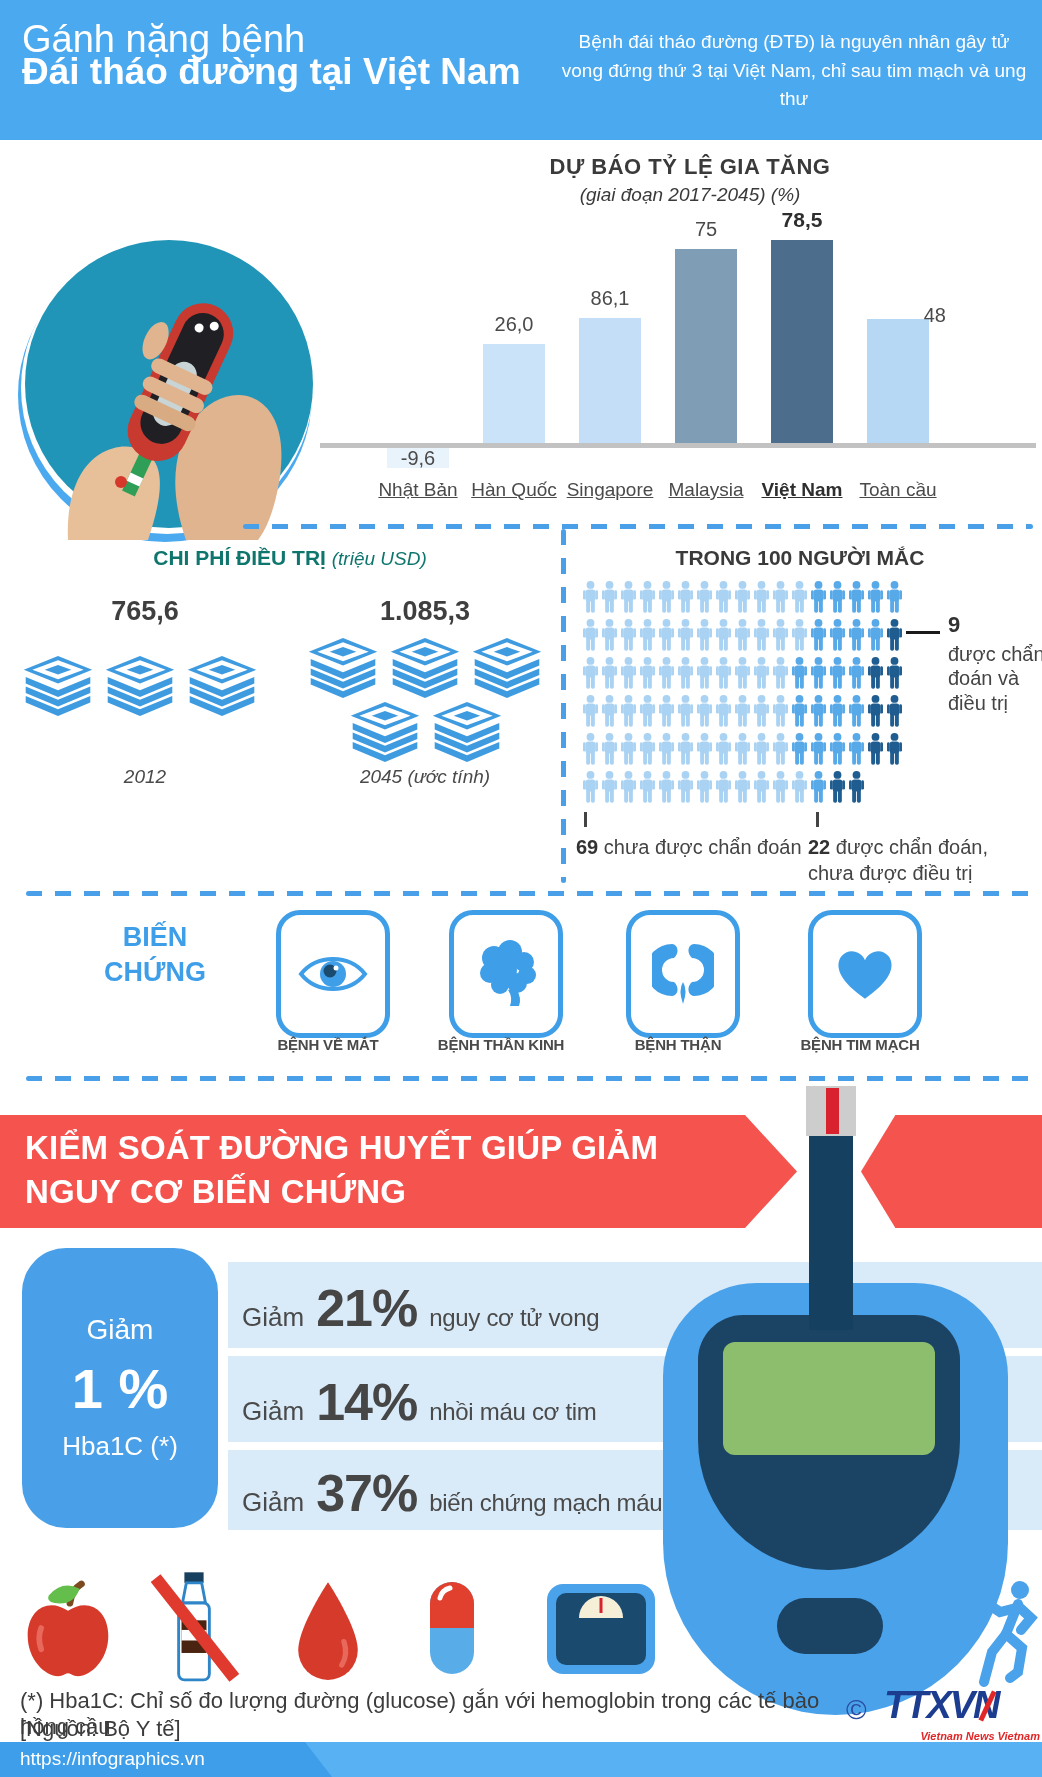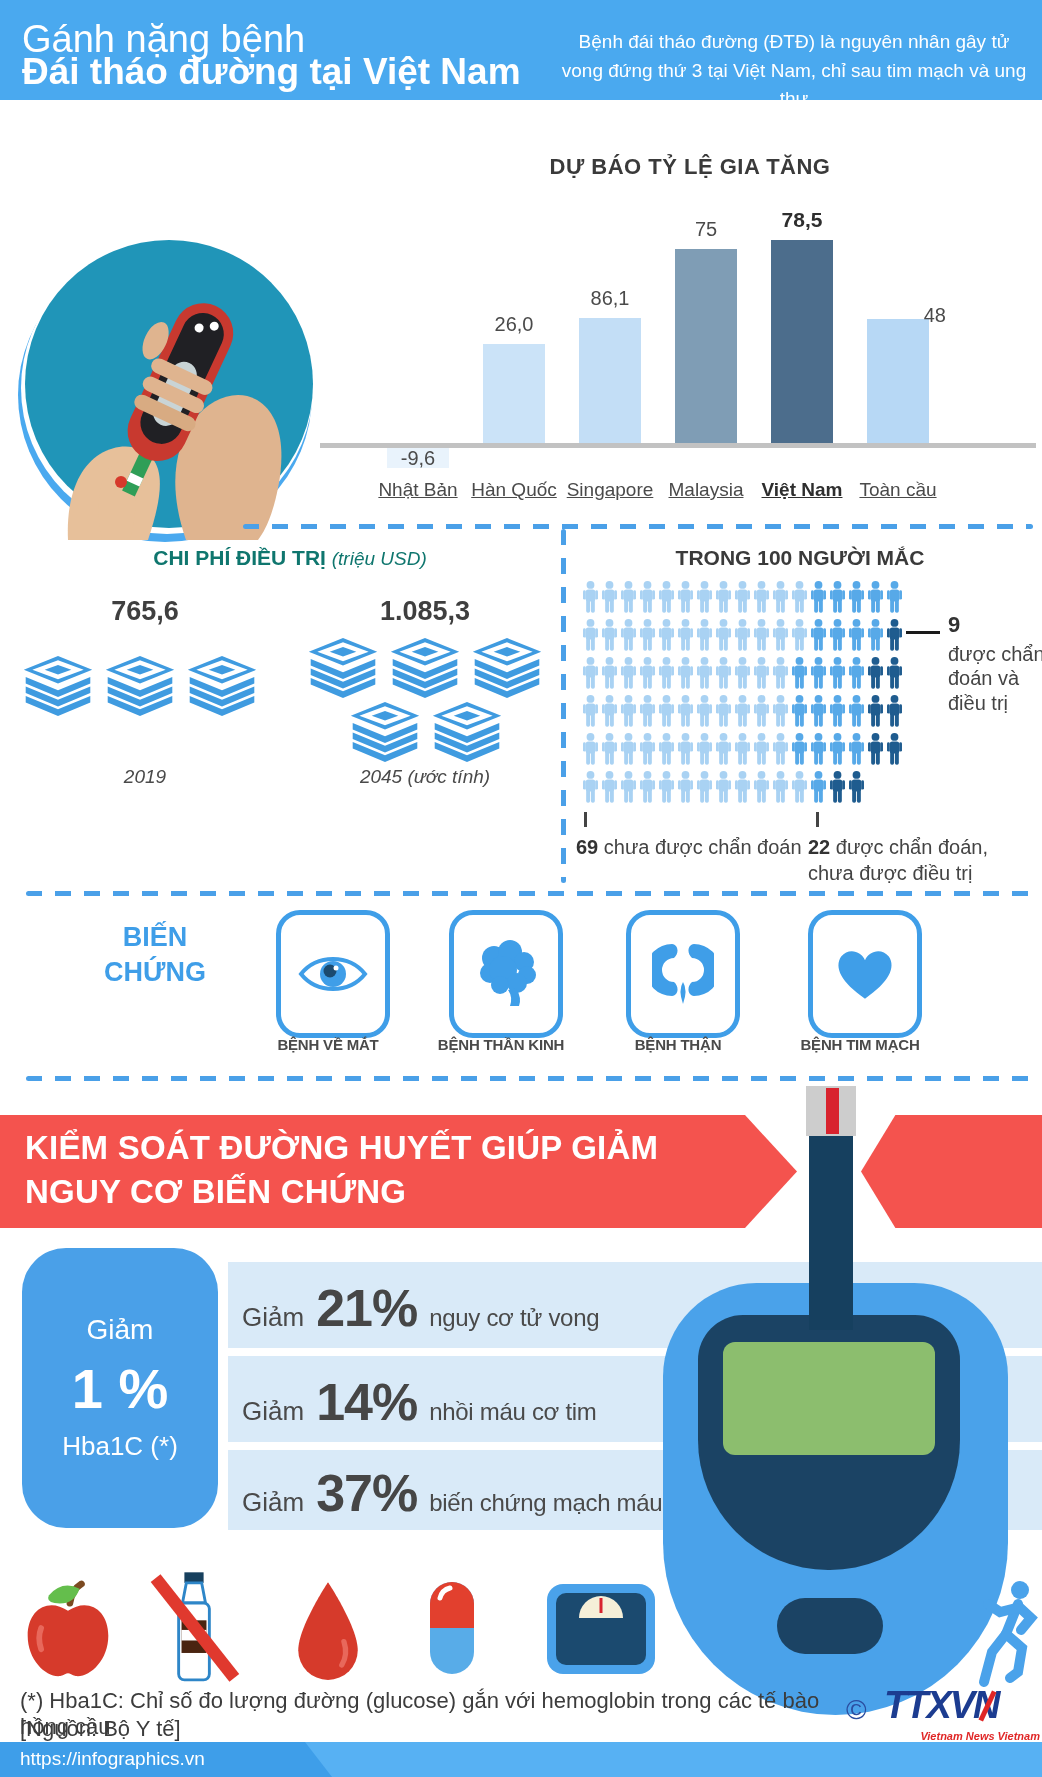--- a/index.html
+++ b/index.html
@@ -1,20 +1,20 @@
 <!DOCTYPE html>
 <html><head>
 <meta charset="utf-8">
 <style>
   html,body{margin:0;padding:0;background:#fff;}
   .page{position:relative;width:1042px;height:1777px;overflow:hidden;background:#fff;
         font-family:"Liberation Sans","DejaVu Sans",sans-serif;}
   .abs{position:absolute;}
   
-  .header{position:absolute;left:0;top:0;width:1042px;height:100px;background:#4AA9EF;}
+  .header{position:absolute;left:0;top:0;width:1042px;height:140px;background:#4AA9EF;}
   .title1{position:absolute;left:22px;top:18px;color:#fff;font-size:38px;font-weight:400;}
   .title2{position:absolute;left:22px;top:51px;color:#fff;font-size:37px;font-weight:800;}
   .hsub{position:absolute;left:556px;top:28px;width:476px;color:#fff;font-size:19px;line-height:1.5;
         text-align:center;font-weight:500;}
   
   .chart-title{position:absolute;left:410px;top:154px;width:560px;text-align:center;
                font-size:22px;font-weight:800;color:#3A3A3A;letter-spacing:.5px;}
   .chart-sub{position:absolute;left:410px;top:184px;width:560px;text-align:center;
              font-size:19px;font-style:italic;color:#3A3A3A;}
   #chart-bars{position:absolute;left:370px;top:238px;display:flex;}
@@ -129,20 +129,21 @@
 
       <rect x="-34" y="-14" width="66" height="15" rx="7.5" fill="#DFB48F"></rect>
       <rect x="-34" y="6" width="66" height="15" rx="7.5" fill="#DFB48F"></rect>
       <rect x="-34" y="26" width="66" height="15" rx="7.5" fill="#D8AB82"></rect>
       <ellipse cx="-40" cy="-28" rx="11" ry="20" fill="#DFB48F"></ellipse>
     </g>
     <circle cx="113" cy="334" r="6" fill="#D6392B"></circle>
   </svg>
 
   <div class="chart-title">DỰ BÁO TỶ LỆ GIA TĂNG</div>
+  <div class="chart-sub">(giai đoạn 2017-2045) (%)</div>
   <div id="chart-bars">
       <div class="slot">
         <div class="bar" style="height: 25px; background: rgb(233, 243, 252); top: 205px;"></div>
         <div class="bar-val" style="top: 209px;">-9,6</div>
       </div>
       <div class="slot">
         <div class="bar" style="height: 99px; background: rgb(203, 227, 248); bottom: 0px;"></div>
         <div class="bar-val" style="bottom: 107px;">26,0</div>
       </div>
       <div class="slot">
@@ -207,21 +208,21 @@
         <g fill="#3F9BE0">
           <path d="M6 24 L40 38 L74 24 L74 31 L40 45 L6 31 Z"></path>
           <path d="M6 34 L40 48 L74 34 L74 41 L40 55 L6 41 Z"></path>
           <path d="M6 44 L40 58 L74 44 L74 51 L40 65 L6 51 Z"></path>
           <path d="M40 2 L76 16.5 L40 31 L4 16.5 Z"></path>
         </g>
         <path d="M40 6.5 L67 16.5 L40 26.5 L13 16.5 Z" fill="#fff"></path>
         <path d="M40 11.5 L54 16.5 L40 21.5 L26 16.5 Z" fill="#3F9BE0"></path>
       </svg>
     </div>
-  <div class="cost-year" style="left:40px;top:766px;">2019</div>
+  <div class="cost-year" style="left:40px;top:766px;">2012</div>
   <div class="cost-val" style="left:320px;top:596px;">1.085,3</div>
   <div id="stacks-1a" class="stackrow" style="left:305px;top:636px;">
       <svg viewBox="0 0 80 66" width="76" height="63">
         <g fill="#3F9BE0">
           <path d="M6 24 L40 38 L74 24 L74 31 L40 45 L6 31 Z"></path>
           <path d="M6 34 L40 48 L74 34 L74 41 L40 55 L6 41 Z"></path>
           <path d="M6 44 L40 58 L74 44 L74 51 L40 65 L6 51 Z"></path>
           <path d="M40 2 L76 16.5 L40 31 L4 16.5 Z"></path>
         </g>
         <path d="M40 6.5 L67 16.5 L40 26.5 L13 16.5 Z" fill="#fff"></path>

